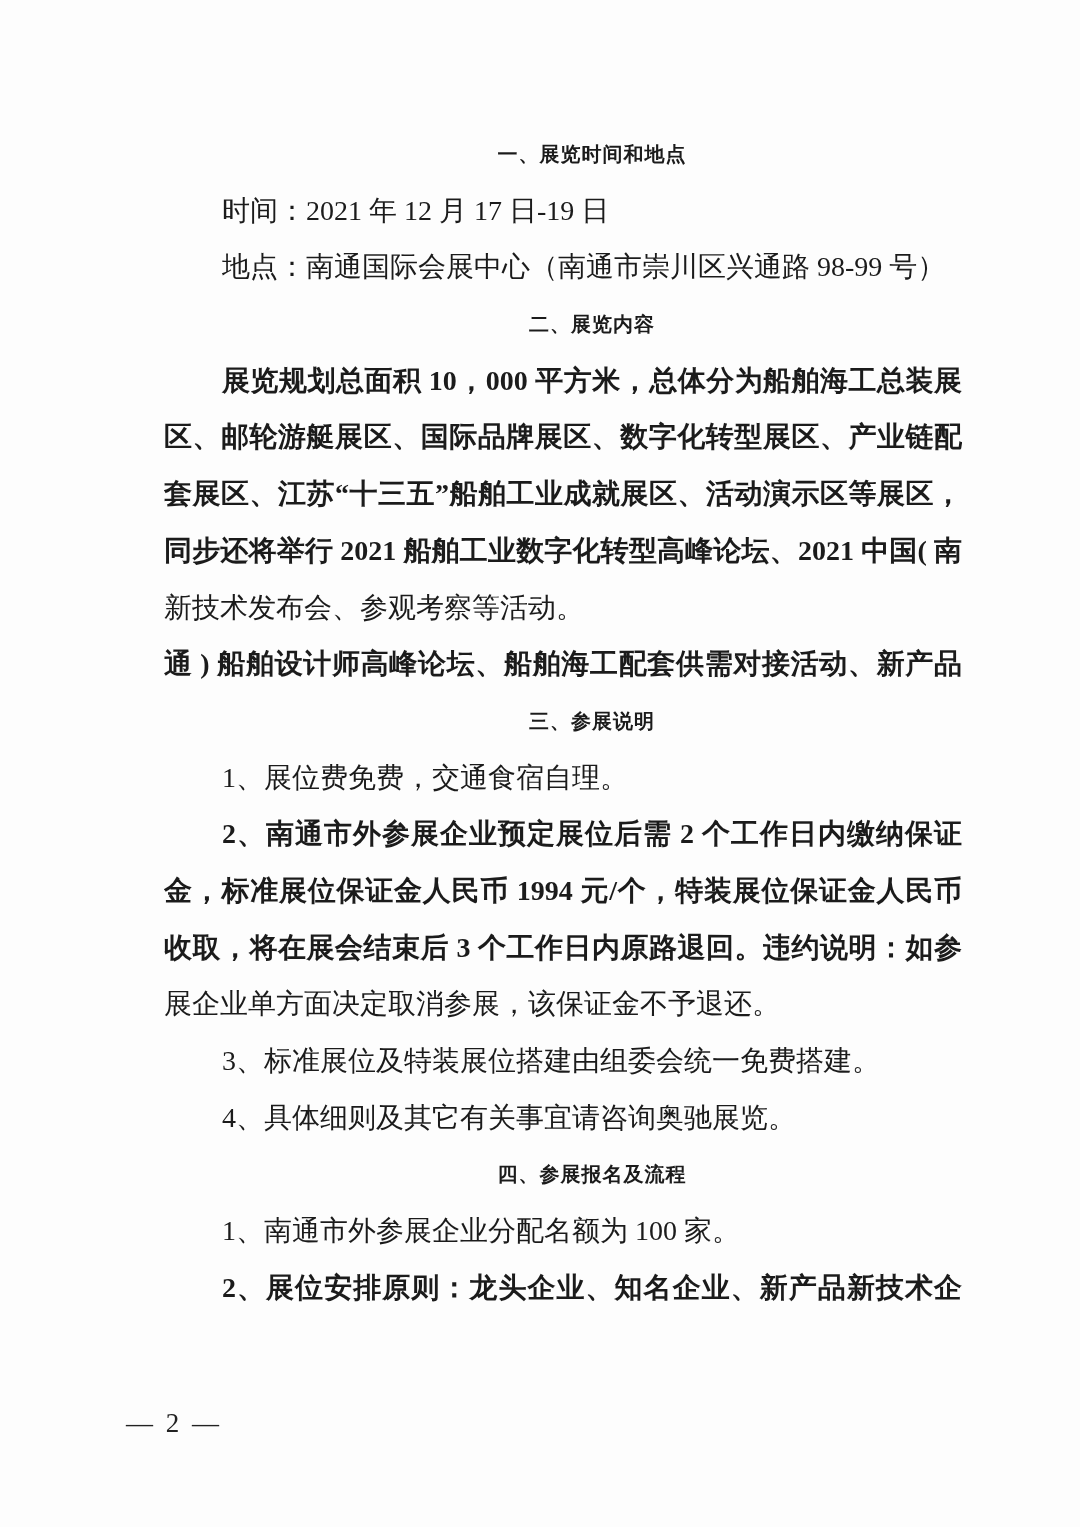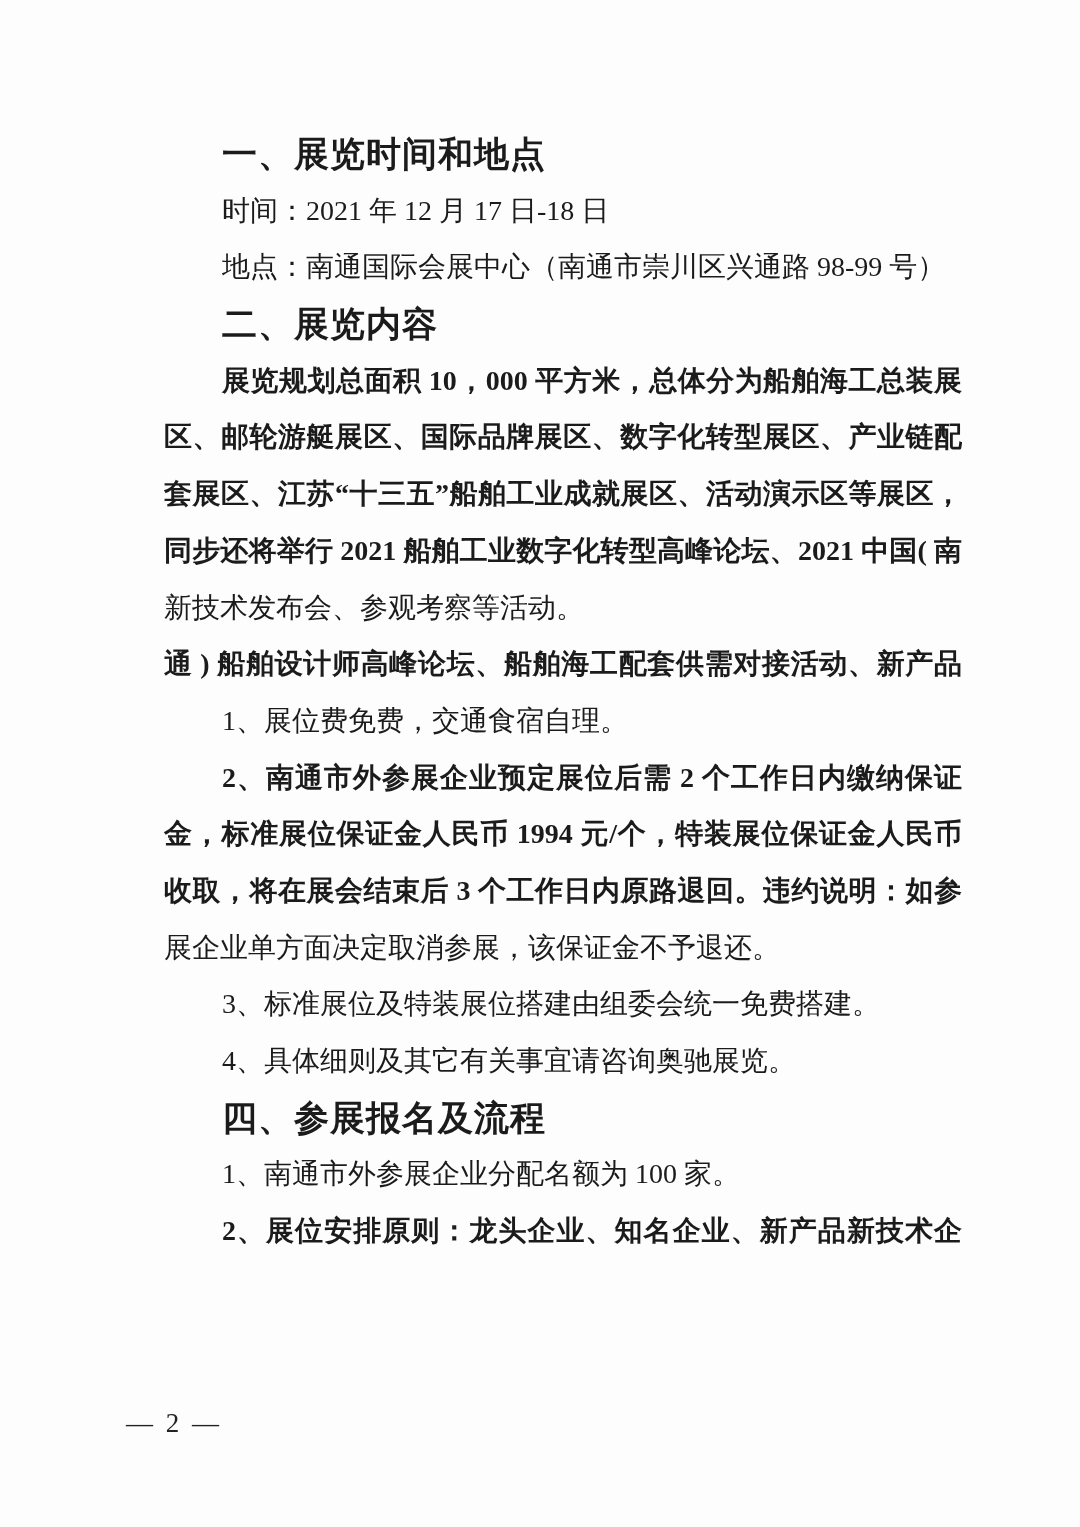--- a/index.html
+++ b/index.html
@@ -26,23 +26,24 @@
     margin: 0;
     font-size: 28px;
     height: 56.7px;
     line-height: 56.7px;
     white-space: nowrap;
     color: #1b1b1b;
   }
   .heading {
     font-family: "Liberation Sans", "DejaVu Sans", sans-serif;
     font-weight: bold;
-    font-size: 35px;
+    font-size: 20px;
     padding-left: 58px;
     letter-spacing: 1px;
+    text-align: center;
   }
   .indent {
     padding-left: 58px;
   }
   .j {
     white-space: normal;
     text-align: justify;
     text-align-last: justify;
     overflow: hidden;
     font-weight: bold;
@@ -57,31 +58,32 @@
     color: #222222;
   }
 </style>
 </head>
 <body>
 
 <div class="page">
   <div class="doc">
 
     <p class="line heading">一、展览时间和地点</p>
-    <p class="line indent">时间：2021 年 12 月 17 日-18 日</p>
+    <p class="line indent">时间：2021 年 12 月 17 日-19 日</p>
     <p class="line indent">地点：南通国际会展中心（南通市崇川区兴通路 98-99 号）</p>
 
     <p class="line heading">二、展览内容</p>
     <p class="line indent j">展览规划总面积 10，000 平方米，总体分为船舶海工总装展</p>
     <p class="line j">区、邮轮游艇展区、国际品牌展区、数字化转型展区、产业链配</p>
     <p class="line j">套展区、江苏“十三五”船舶工业成就展区、活动演示区等展区，</p>
     <p class="line j">同步还将举行 2021 船舶工业数字化转型高峰论坛、2021 中国( 南</p>
     <p class="line">新技术发布会、参观考察等活动。</p>
     <p class="line j">通 ) 船舶设计师高峰论坛、船舶海工配套供需对接活动、新产品</p>
 
+    <p class="line heading">三、参展说明</p>
     <p class="line indent">1、展位费免费，交通食宿自理。</p>
     <p class="line indent j">2、南通市外参展企业预定展位后需 2 个工作日内缴纳保证</p>
     <p class="line j">金，标准展位保证金人民币 1994 元/个，特装展位保证金人民币</p>
     <p class="line j">收取，将在展会结束后 3 个工作日内原路退回。违约说明：如参</p>
     <p class="line">展企业单方面决定取消参展，该保证金不予退还。</p>
     <p class="line indent">3、标准展位及特装展位搭建由组委会统一免费搭建。</p>
     <p class="line indent">4、具体细则及其它有关事宜请咨询奥驰展览。</p>
 
     <p class="line heading">四、参展报名及流程</p>
     <p class="line indent">1、南通市外参展企业分配名额为 100 家。</p>

